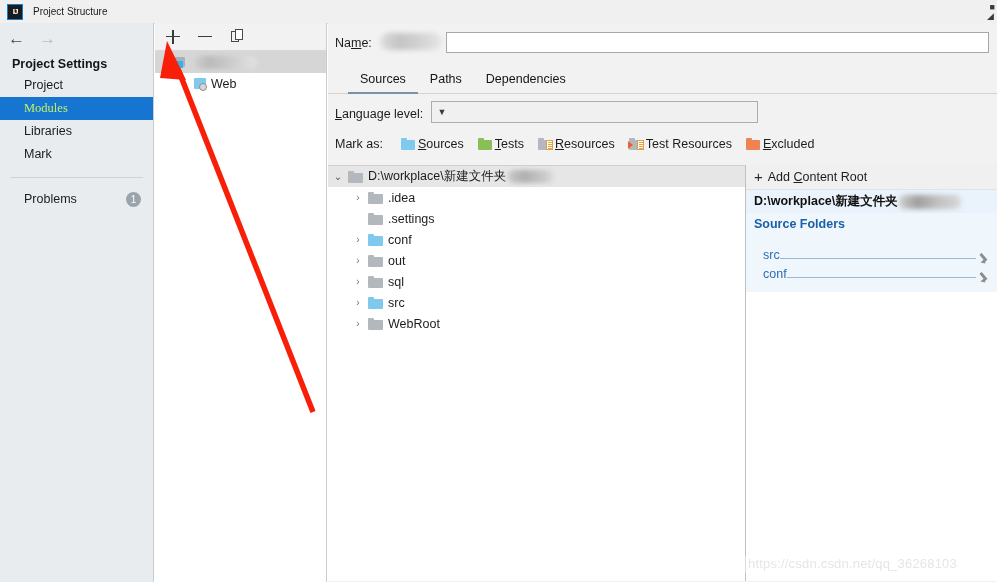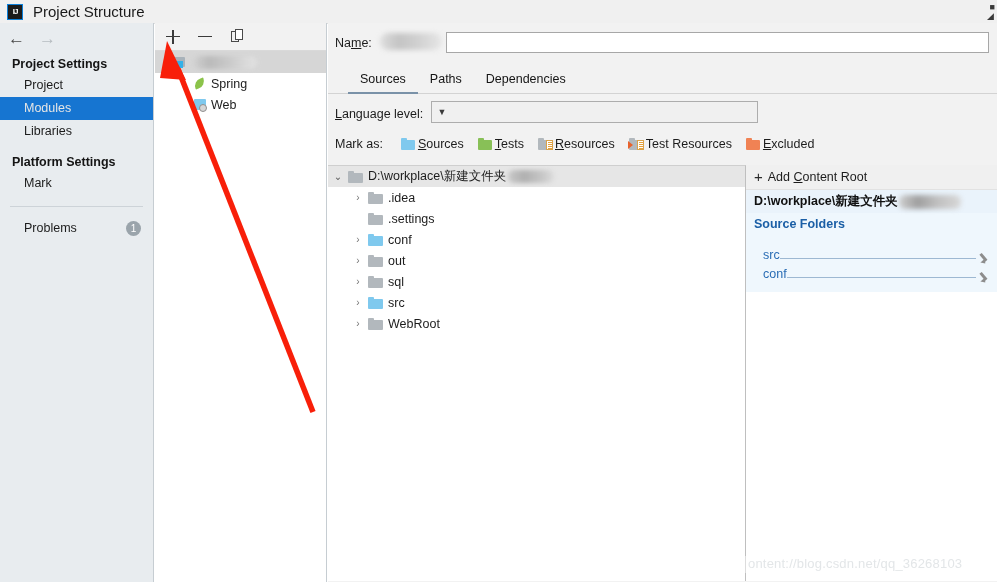--- a/index.html
+++ b/index.html
@@ -47,21 +47,21 @@
     font-size: 8px;
     line-height: 14px;
     text-align: center;
     color: #ffffff;
     font-family: "Liberation Sans", sans-serif;
     font-weight: bold;
     letter-spacing: -1px;
   }
   .title-text {
     margin-left: 10px;
-    font-size: 15px;
+    font-size: 10px;
     color: #1a1a1a;
   }
   .title-right {
     position: absolute;
     right: 0; top: 0;
     width: 18px; height: 23px;
   }
   .title-right .glyph {
     position: absolute;
     right: 2px;
@@ -112,21 +112,22 @@
   .side-item {
     padding: 3px 0 3px 24px;
     font-size: 12.5px;
     color: #1c1c1c;
     height: 17px;
     line-height: 17px;
     box-sizing: content-box;
   }
   .side-item.selected {
     background: #1675d1;
-    color: #e5e5e5;
+    color: #bef264;
+    font-family: Liberation Serif, serif;
   }
   .side-sep {
     height: 1px;
     background: #cdd3d8;
     margin: 11px 10px 10px 10px;
   }
   .side-item.with-badge {
     display: flex;
     align-items: center;
     padding-right: 12px;
@@ -651,21 +652,20 @@
     <div class="nav-arrows">
       <span class="nav-arrow">←</span>
       <span class="nav-arrow disabled">→</span>
     </div>
 
     <div class="group-head">Project Settings</div>
     <div class="side-item">Project</div>
     <div class="side-item selected">Modules</div>
     <div class="side-item">Libraries</div>
 
-    <div class="group-head" style="margin-top:8px">Platform Settings</div>
     <div class="side-item">Mark</div>
 
     <div class="side-sep"></div>
 
     <div class="side-item with-badge">
       <span class="lbl">Problems</span>
       <span class="badge">1</span>
     </div>
   </div>
 
@@ -675,26 +675,20 @@
       <span class="tb-btn tb-minus"></span>
       <span class="tb-btn tb-copy"></span>
     </div>
 
     <div class="modrow root">
       <span class="chev-down">⌄</span>
       <span class="mod-icon module"></span>
       <span class="blur-pill" style="width:64px"></span>
     </div>
 
-    <div class="facetrow">
-      <span class="facet-ico">
-          <i class="leaf"></i>
-        </span>
-      <span>Spring</span>
-    </div>
     <div class="facetrow">
       <span class="facet-ico">
           <i class="webico"></i>
         </span>
       <span>Web</span>
     </div>
   </div>
 
   <div class="detail">
 
@@ -842,15 +836,15 @@
       </div>
     </div>
   </div>
 
   <svg class="arrow-svg" viewBox="0 0 997 582">
     <line x1="313" y1="412" x2="178" y2="69" stroke="#f81f09" stroke-width="5.5" stroke-linecap="butt"></line>
     <polygon points="167,41 186,80 160,78" fill="#f81f09"></polygon>
   </svg>
 
   <div class="wm-bar"></div>
-  <div class="watermark">ontent://blog.csdn.net/qq_36268103</div>
+  <div class="watermark">https://csdn.csdn.net/qq_36268103</div>
 
 </div>
 
 </body></html>

